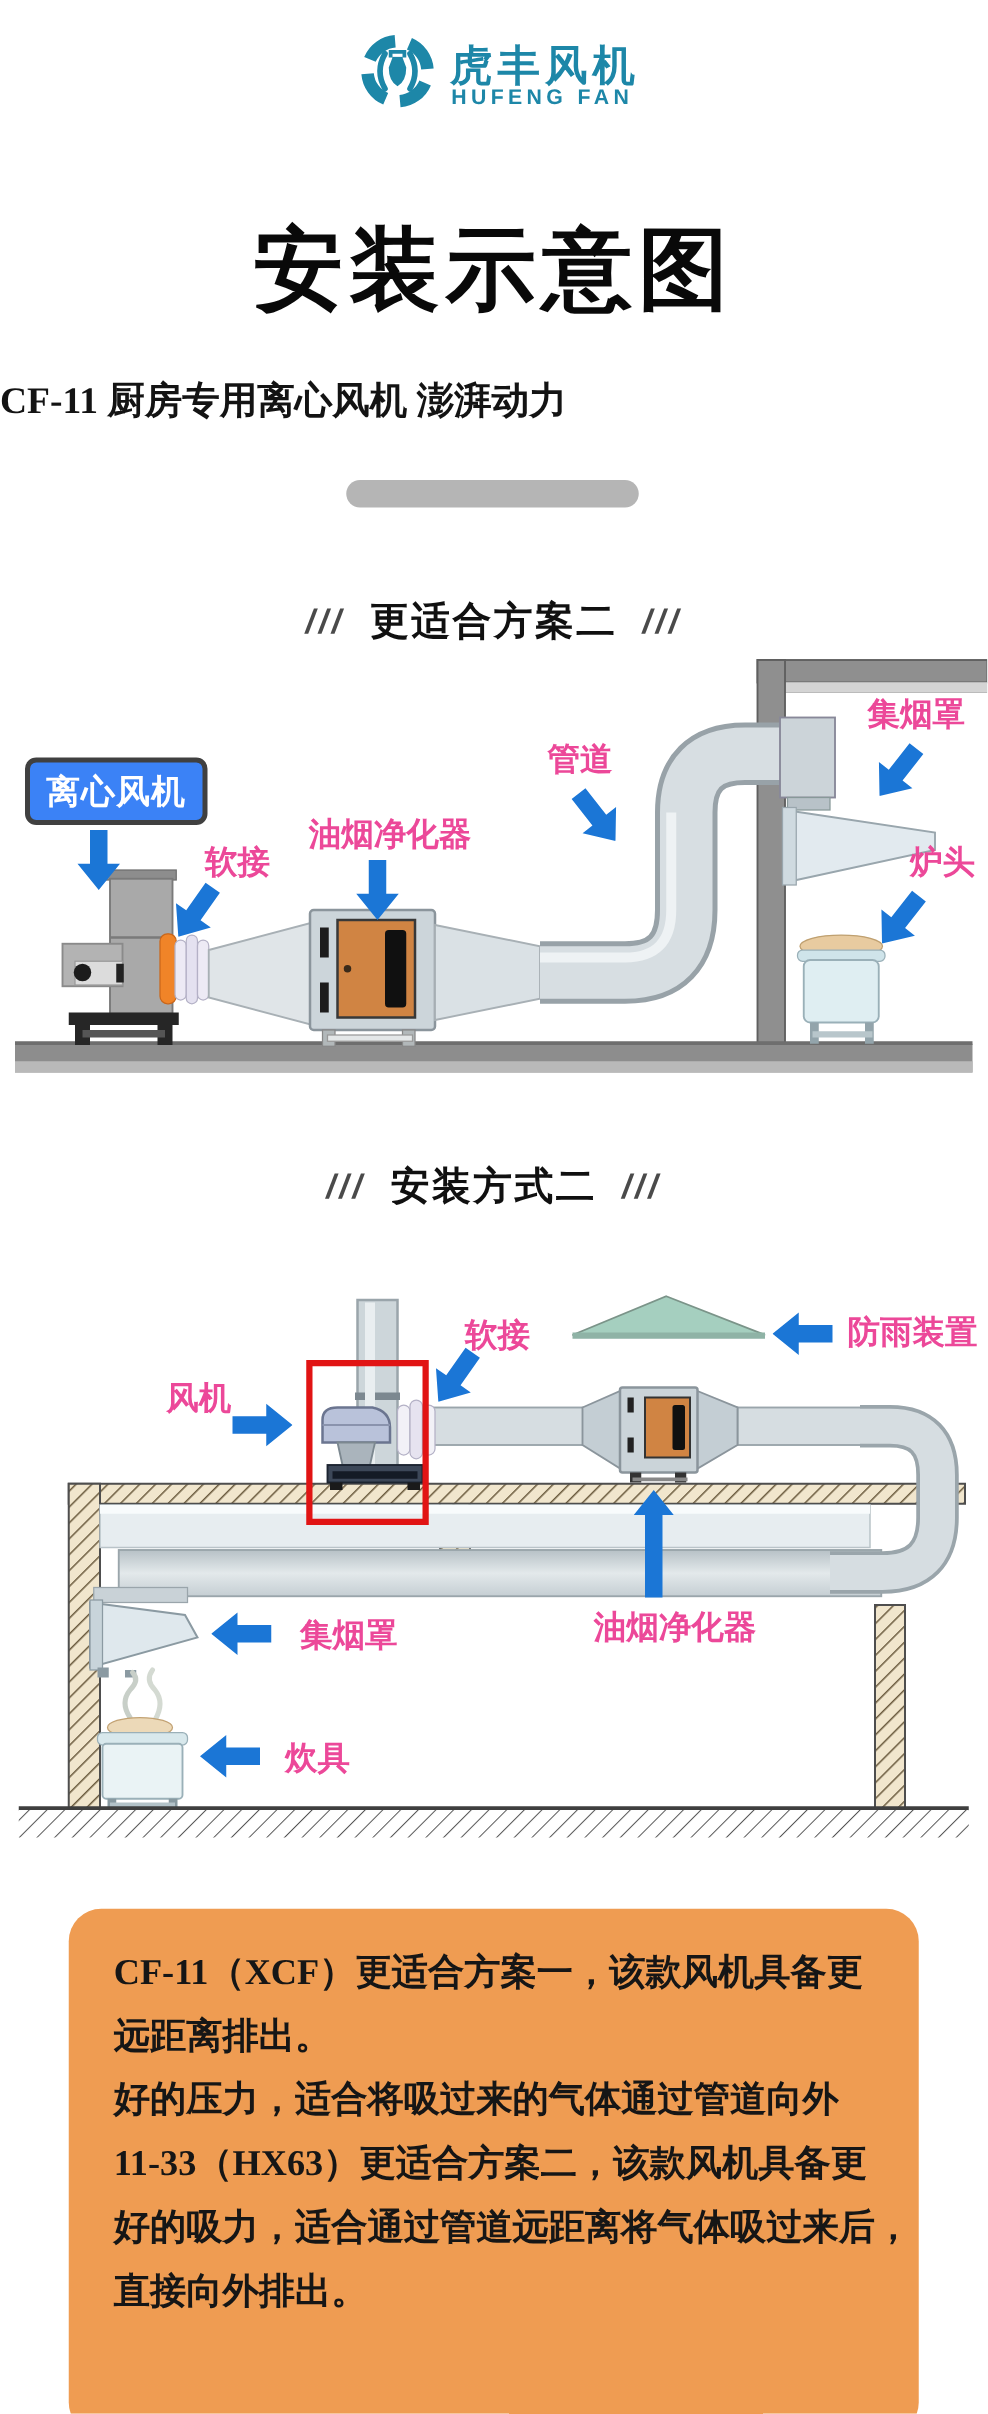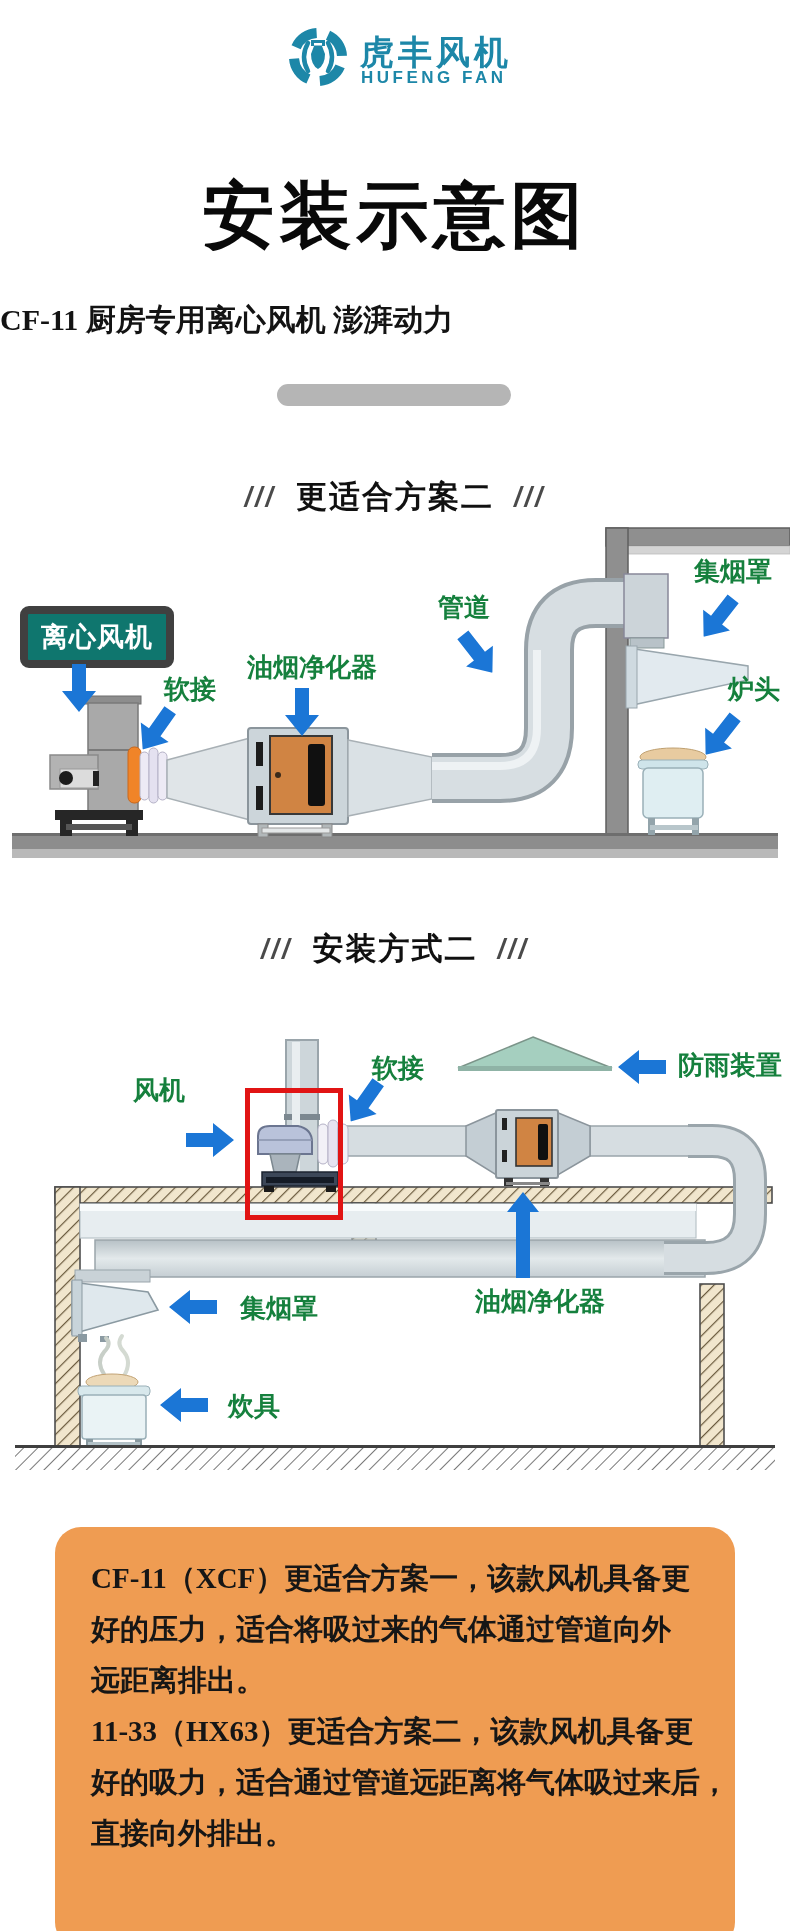--- a/index.html
+++ b/index.html
@@ -21,23 +21,23 @@
   .divider-pill{position:absolute;left:277px;top:384px;width:234px;height:22px;
                 border-radius:11px;background:#b5b5b5;}
 
   
   .sec-head{position:absolute;left:0;width:790px;display:flex;align-items:center;
             justify-content:center;gap:20px;}
   .sec-head .sl{font-size:27px;font-weight:800;font-style:italic;color:#4a4a4a;letter-spacing:3px;}
   .sec-head .tt{font-size:31px;font-weight:800;color:#101010;letter-spacing:2px;}
 
   
-  .dlabel{position:absolute;font-size:26px;font-weight:700;color:#15803d;white-space:nowrap;}
-  .fan-badge{position:absolute;left:20px;top:606px;width:138px;height:46px;background:#0f766e;
-             border:8px solid #404040;border-radius:9px;display:flex;align-items:center;
+  .dlabel{position:absolute;font-size:26px;font-weight:700;color:#ec4899;white-space:nowrap;}
+  .fan-badge{position:absolute;left:20px;top:606px;width:138px;height:46px;background:#3b82f6;
+             border:4px solid #404040;border-radius:9px;display:flex;align-items:center;
              justify-content:center;color:#fff;font-size:27px;font-weight:800;letter-spacing:1px;}
   .arr{position:absolute;}
   .arr svg{display:block;}
   .red-box{position:absolute;left:245px;top:1088px;width:88px;height:122px;
            border:5px solid #e11414;background:transparent;}
 
   
   .note-box{position:absolute;left:55px;top:1527px;width:680px;height:421px;background:#ef9c52;
             border-radius:26px;box-sizing:border-box;padding:26px 34px 0 36px;}
   .note-line{font-family:"Liberation Serif","DejaVu Serif",serif;font-size:29px;font-weight:600;
@@ -306,21 +306,21 @@
       </svg>
   </div>
 
   <div class="dlabel" style="left:678px;top:1048px;text-align:center;">防雨装置</div>
   <div class="arr" style="left:624px;top:1042px;transform:rotate(90deg);">
     <svg width="38" height="50" viewBox="0 0 38 50">
         <polygon points="19,50 2,29 12,29 12,2 26,2 26,29 36,29" fill="#1b76d6"></polygon>
       </svg>
   </div>
 
-  <div class="dlabel" style="left:133px;top:1073px;">风机</div>
+  <div class="dlabel" style="left:133px;top:1101px;">风机</div>
   <div class="arr" style="left:190px;top:1115px;transform:rotate(-90deg);">
     <svg width="38" height="50" viewBox="0 0 38 50">
         <polygon points="19,50 2,29 12,29 12,2 26,2 26,29 36,29" fill="#1b76d6"></polygon>
       </svg>
   </div>
 
   <div class="dlabel" style="left:475px;top:1284px;">油烟净化器</div>
   <div class="arr" style="left:506px;top:1190px;">
     <svg width="34" height="90" viewBox="0 0 34 90">
         <polygon points="17,2 33,22 24,22 24,88 10,88 10,22 1,22" fill="#1b76d6"></polygon>
@@ -336,20 +336,20 @@
 
   <div class="dlabel" style="left:228px;top:1389px;">炊具</div>
   <div class="arr" style="left:166px;top:1380px;transform:rotate(90deg);">
     <svg width="38" height="50" viewBox="0 0 38 50">
         <polygon points="19,50 2,29 12,29 12,2 26,2 26,29 36,29" fill="#1b76d6"></polygon>
       </svg>
   </div>
 
   <div class="note-box">
     <div class="note-line">CF-11（XCF）更适合方案一，该款风机具备更</div>
+    <div class="note-line">远距离排出。</div>
     <div class="note-line">好的压力，适合将吸过来的气体通过管道向外</div>
-    <div class="note-line">远距离排出。</div>
     <div class="note-line">11-33（HX63）更适合方案二，该款风机具备更</div>
     <div class="note-line">好的吸力，适合通过管道远距离将气体吸过来后，</div>
     <div class="note-line">直接向外排出。</div>
   </div>
 
 </div>
 
 </body></html>

